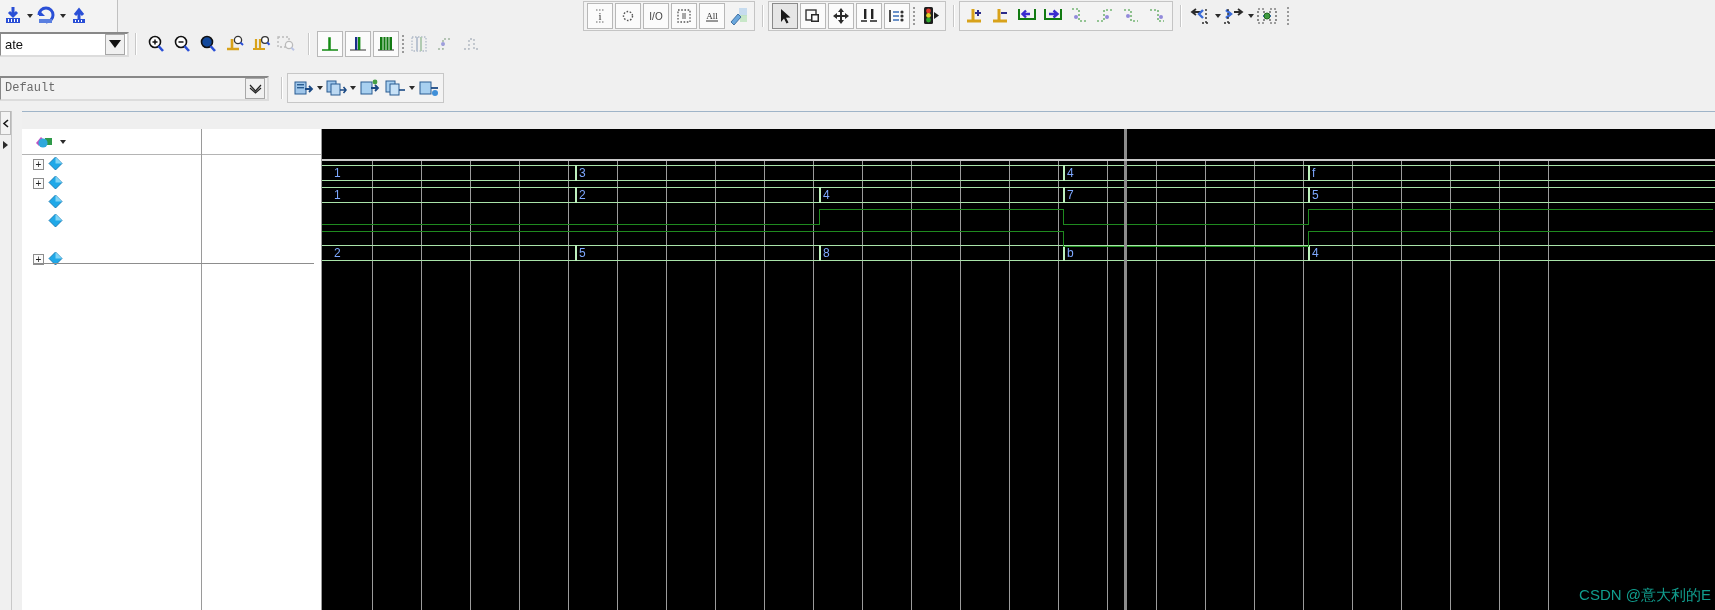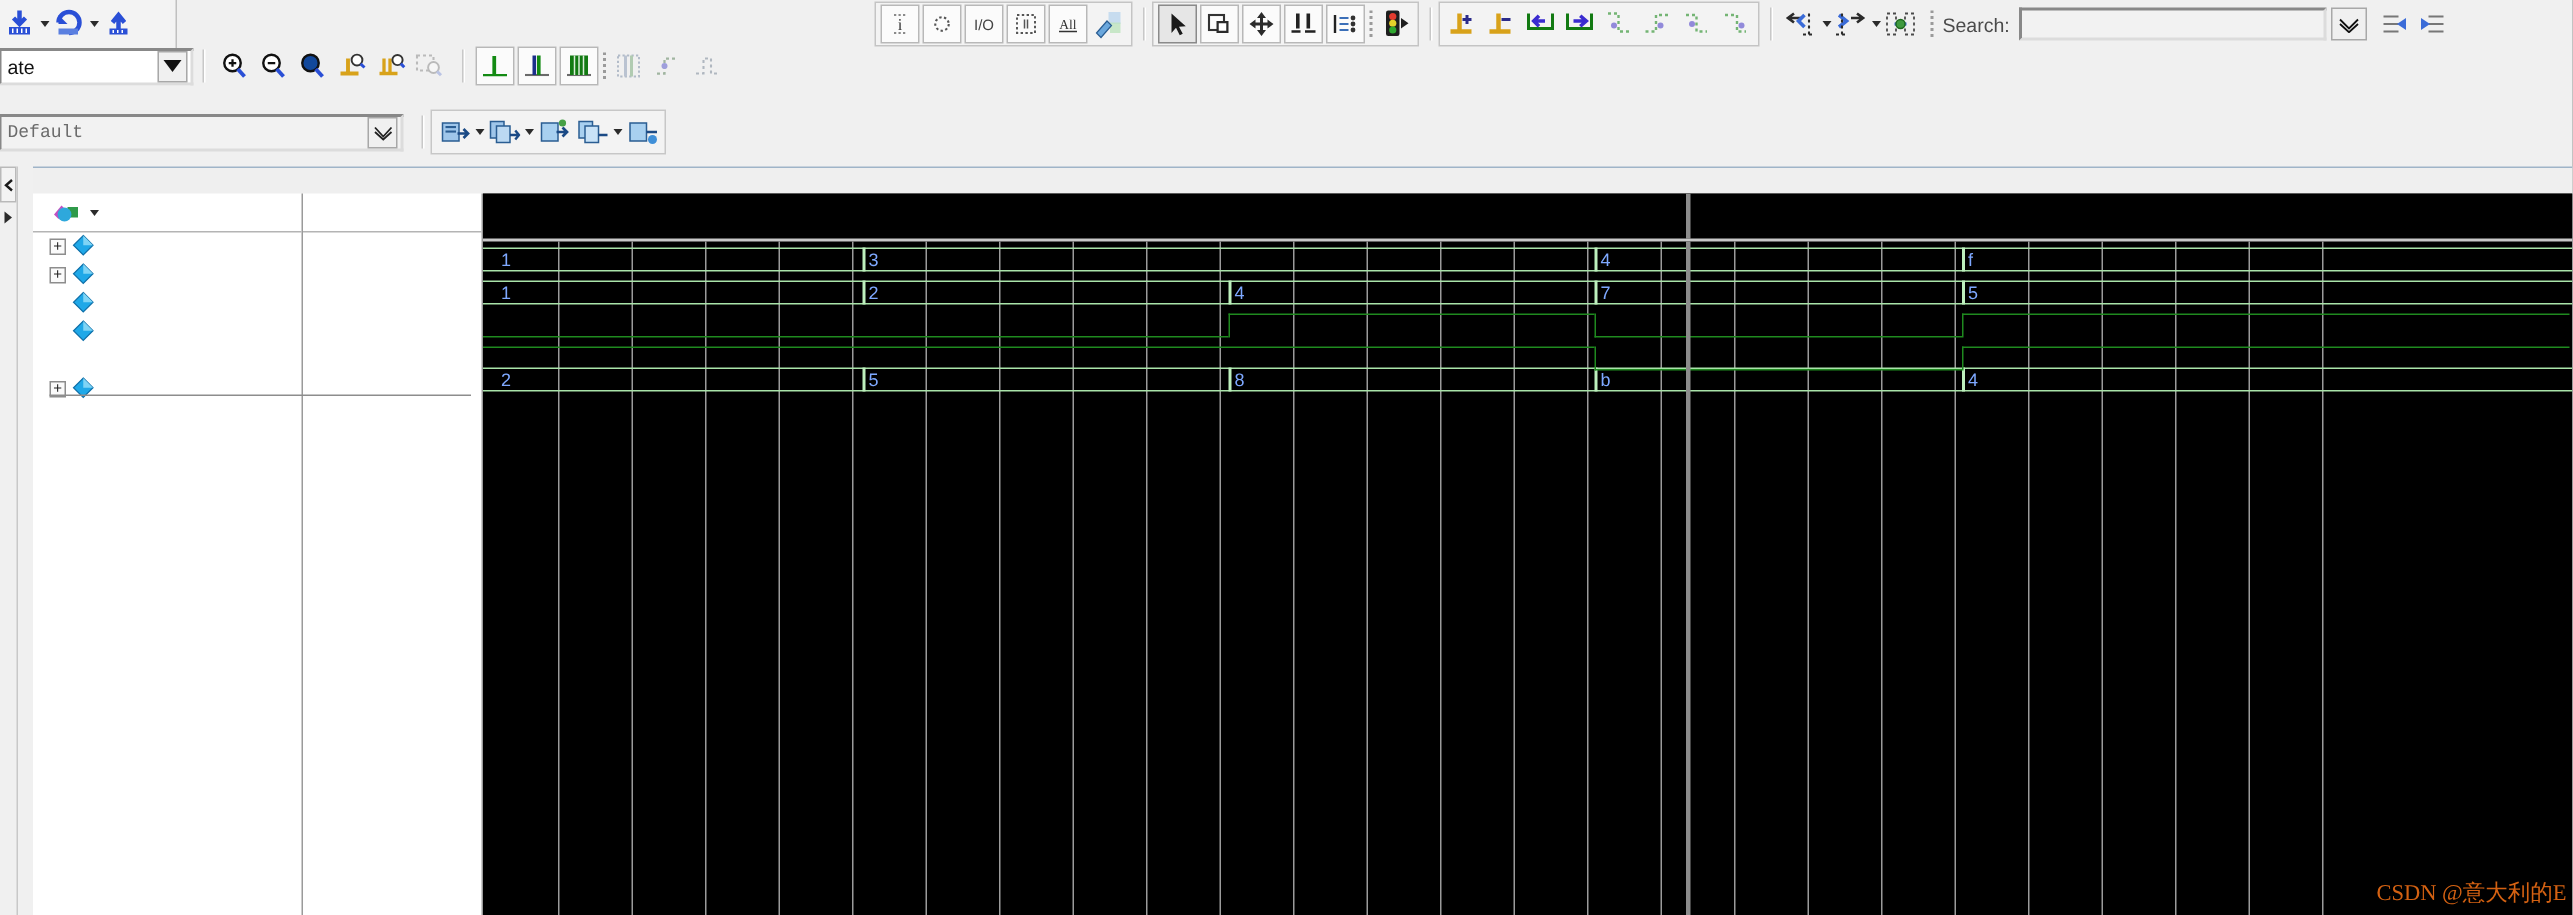--- a/index.html
+++ b/index.html
@@ -109,22 +109,22 @@
   .cursorline { position: absolute; top: 0; bottom: 0; width: 3px; background: #8c8c8c; }
   .bus-track { position: absolute; left: 0; right: 0; height: 16px; }
   .bus-edge-top { position: absolute; left: 0; right: 0; top: 0; height: 1px; background: #a9e3a9; }
   .bus-edge-bot { position: absolute; left: 0; right: 0; bottom: 0; height: 1px; background: #a9e3a9; }
   .bus-tick { position: absolute; top: 0; bottom: 0; width: 2px; background: #bdf0bd; }
   .bus-val { position: absolute; top: 1px; font-family: "Liberation Sans", sans-serif; font-size: 12px;
              color: #7ea8ff; text-shadow: 0 0 1px #000; }
   .logic-seg { position: absolute; height: 1px; background: #1f8a1f; }
   .logic-edge { position: absolute; width: 1px; background: #1f8a1f; }
 
-  #watermark { position: absolute; right: 4px; bottom: 6px; color: #f97316; font-size: 15px;
-     font-family: Liberation Serif, serif; white-space: nowrap; opacity: .85; }
+  #watermark { position: absolute; right: 4px; bottom: 6px; color: #14b8a6; font-size: 15px;
+     font-family: Liberation Sans, sans-serif; white-space: nowrap; opacity: .85; }
 
   
   #left-strip { position: absolute; left: 0; top: 111px; width: 12px; height: 499px; background: #f0f0f0;
                 border-right: 1px solid #c8c8c8; }
   .edge-btn { width: 11px; height: 15px; display: flex; align-items: center; justify-content: center; }
   .arrow-right { width:0;height:0;border-top:4px solid transparent;border-bottom:4px solid transparent;border-left:5px solid #2b2b2b; }
   .scroll-up-box { position:absolute; left:0; top:0; width:11px; height:24px; border:1px solid #b9b9b9; background:#f3f3f3; }
 </style>
 </head>
 <body>
@@ -491,41 +491,20 @@
           <path d="M8 11 L16 11" stroke="#3a6bd8" stroke-width="2"></path>
           <circle cx="12" cy="11" r="3" fill="#3f9a3f" stroke="#1f6a1f" stroke-width="1"></circle>
         </svg>
       </div>
     </div>
 
     <div class="tb-dotsep">
         <i></i>
       </div>
 
-    <div class="search-wrap">
-      <span class="search-label">Search:</span>
-      <input class="search-input" type="text" value="" placeholder="" style="">
-      <span class="arrow" style="width:24px;height:22px;border:1px solid #a8a8a8;background:#f0f0f0;display:flex;align-items:center;justify-content:center;margin-left:3px;">
-        <svg width="14" height="11" viewBox="0 0 14 11">
-            <path d="M1 2 L7 8 L13 2 M1 5 L7 10.5 L13 5" stroke="#111" stroke-width="1.2" fill="none"></path>
-          </svg>
-      </span>
-      <div class="tb-btn" style="margin-left:5px;">
-        <svg width="22" height="22" viewBox="0 0 22 22">
-          <path d="M4 6 L14 6 M4 11 L14 11 M4 16 L14 16" stroke="#777" stroke-width="1.4"></path>
-          <path d="M13 11 L19 7 L19 15 Z" fill="#3a6bd8"></path>
-        </svg>
-      </div>
-      <div class="tb-btn">
-        <svg width="22" height="22" viewBox="0 0 22 22">
-          <path d="M8 6 L18 6 M8 11 L18 11 M8 16 L18 16" stroke="#777" stroke-width="1.4"></path>
-          <path d="M9 11 L3 7 L3 15 Z" fill="#3a6bd8"></path>
-        </svg>
-      </div>
-    </div>
   </div>
 
   <div id="left-strip">
     <div class="scroll-up-box">
       <div class="edge-btn" style="margin-top:4px;">
         <svg width="9" height="9" viewBox="0 0 9 9">
             <path d="M6 1 L2 4.5 L6 8" stroke="#1a1a1a" stroke-width="1.6" fill="none"></path>
           </svg>
       </div>
     </div>

